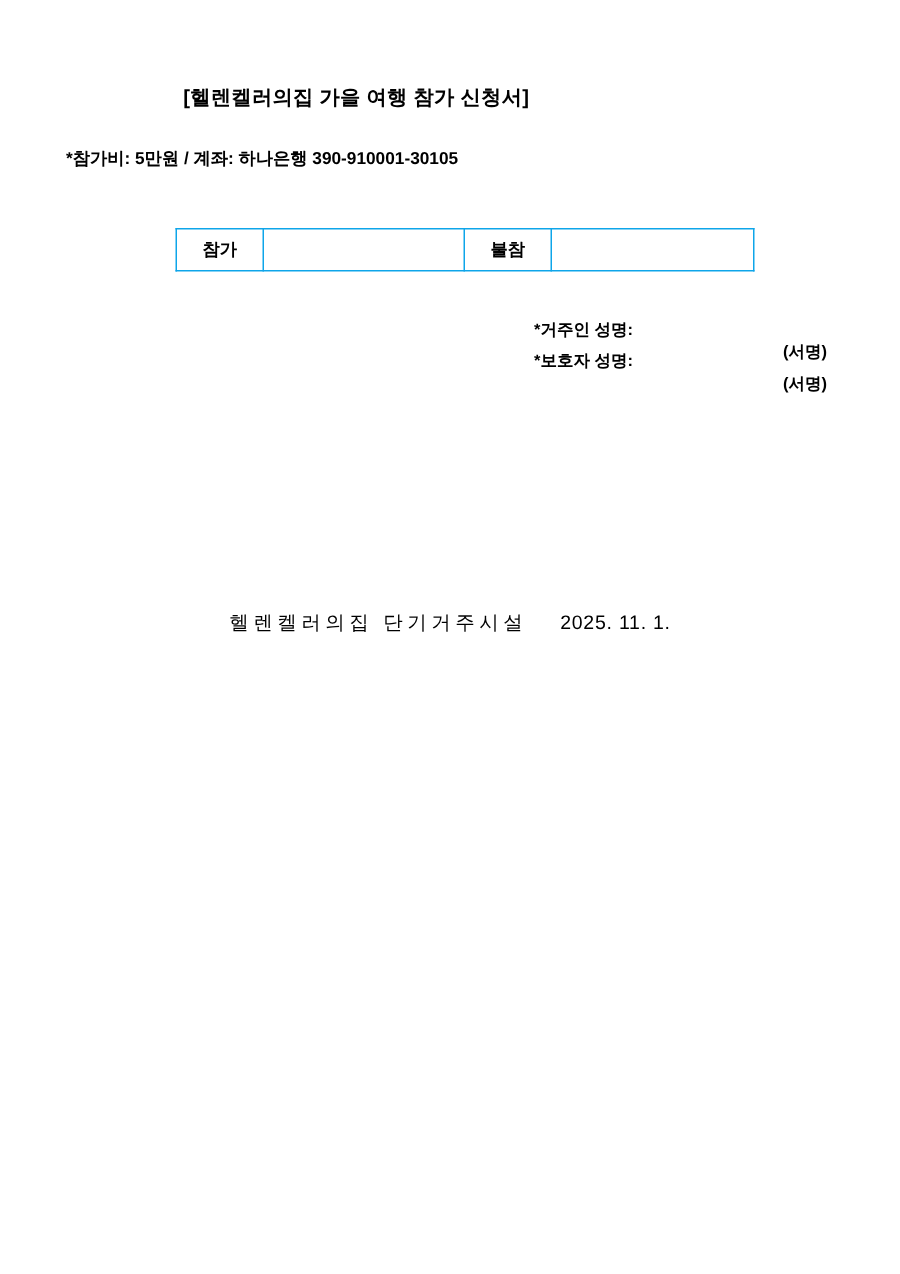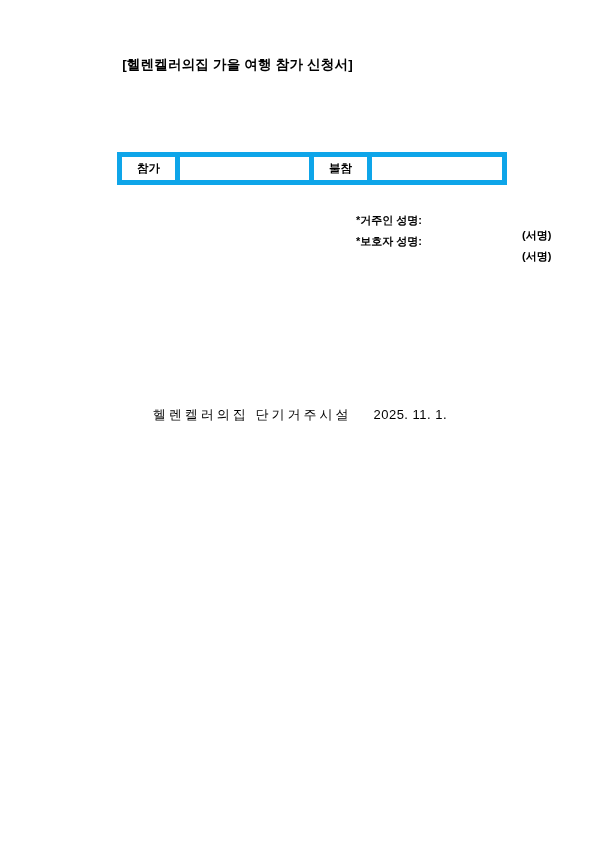--- a/index.html
+++ b/index.html
@@ -44,21 +44,21 @@
     white-space: nowrap;
   }
   .attend-table {
     position: absolute;
     top: 152px;
     left: 117px;
     border-collapse: collapse;
     font-size: 11.5px;
   }
   .attend-table td {
-    border: 5px solid #0ea5e9;
+    border: 1px solid #0ea5e9;
     height: 28px;
     box-sizing: border-box;
   }
   .attend-table td.label {
     width: 58px;
     text-align: center;
     font-weight: bold;
     padding: 0;
   }
   .attend-table td.blank-wide {
@@ -107,20 +107,21 @@
   }
 </style>
 </head>
 <body>
 
 <div class="page">
 
   <div class="doc-title">[헬렌켈러의집 가을 여행 참가 신청서]</div>
 
   <div class="info-block">
+    <div class="info-line">*참가비: 5만원 / 계좌: 하나은행 390-910001-30105</div>
   </div>
 
   <table class="attend-table">
     <tbody>
       <tr>
         <td class="label">참가</td>
         <td class="blank-wide"></td>
         <td class="label">불참</td>
         <td class="blank-wide2"></td>
       </tr>

